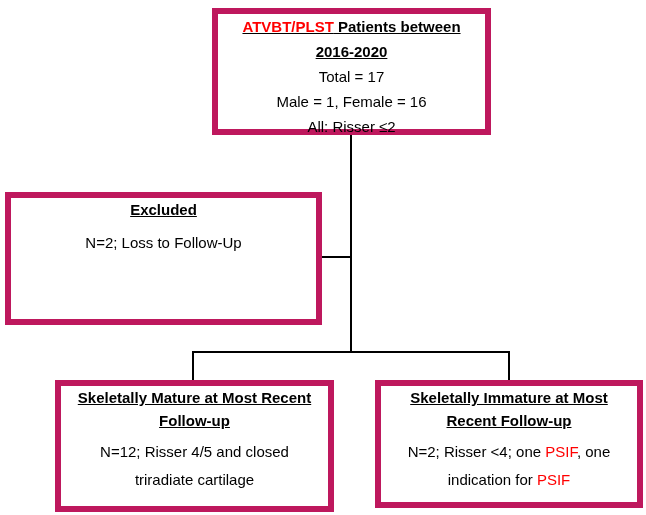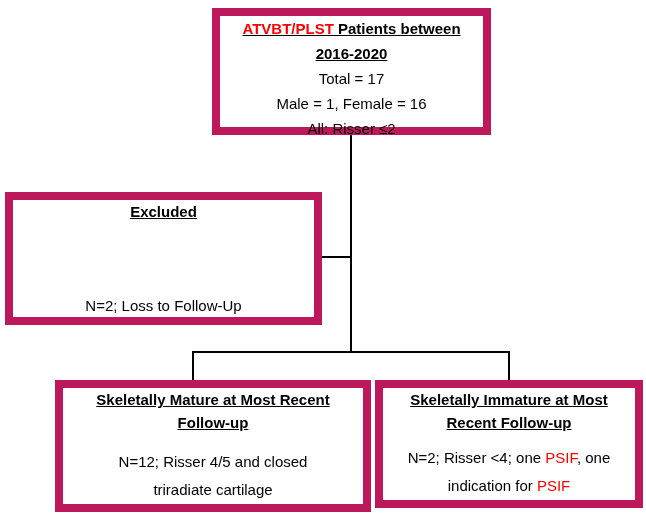--- a/index.html
+++ b/index.html
@@ -14,51 +14,51 @@
     overflow: hidden;
   }
 
   .line {
     position: absolute;
     background: #000000;
   }
 
   .box {
     position: absolute;
-    border: 8px solid #be185d;
+    border: 6px solid #be185d;
     background: #ffffff;
     display: flex;
     flex-direction: column;
     align-items: center;
-    justify-content: space-between;
+    justify-content: flex-start;
     text-align: center;
     font-size: 15px;
     color: #000000;
   }
 
   .heading {
     font-weight: bold;
     text-decoration: underline;
     line-height: 24px;
   }
 
   .red { color: var(--highlight, #ff0000); }
 
   
   .box-patients { left: 212px; top: 8px; width: 279px; height: 127px; }
   .box-patients .heading { line-height: 25px; }
   .box-patients .stat { line-height: 25px; }
 
   
   .box-excluded { left: 5px; top: 192px; width: 317px; height: 133px; }
-  .box-excluded .heading { margin-bottom: 26px; }
+  .box-excluded .heading { margin-bottom: 10px; }
   .box-excluded .body { line-height: 22px; }
 
   
-  .box-mature { left: 55px; top: 380px; width: 316px; height: 132px; }
+  .box-mature { left: 55px; top: 380px; width: 279px; height: 132px; }
   .box-immature { left: 375px; top: 380px; width: 268px; height: 128px; }
   .box-mature .heading { max-width: 262px; line-height: 23px; }
   .box-immature .heading { max-width: 220px; line-height: 23px; }
   .bottom-body { max-width: 232px; line-height: 28px; margin-top: 6px; }
 </style>
 </head>
 <body>
 
 <div class="canvas">
 

